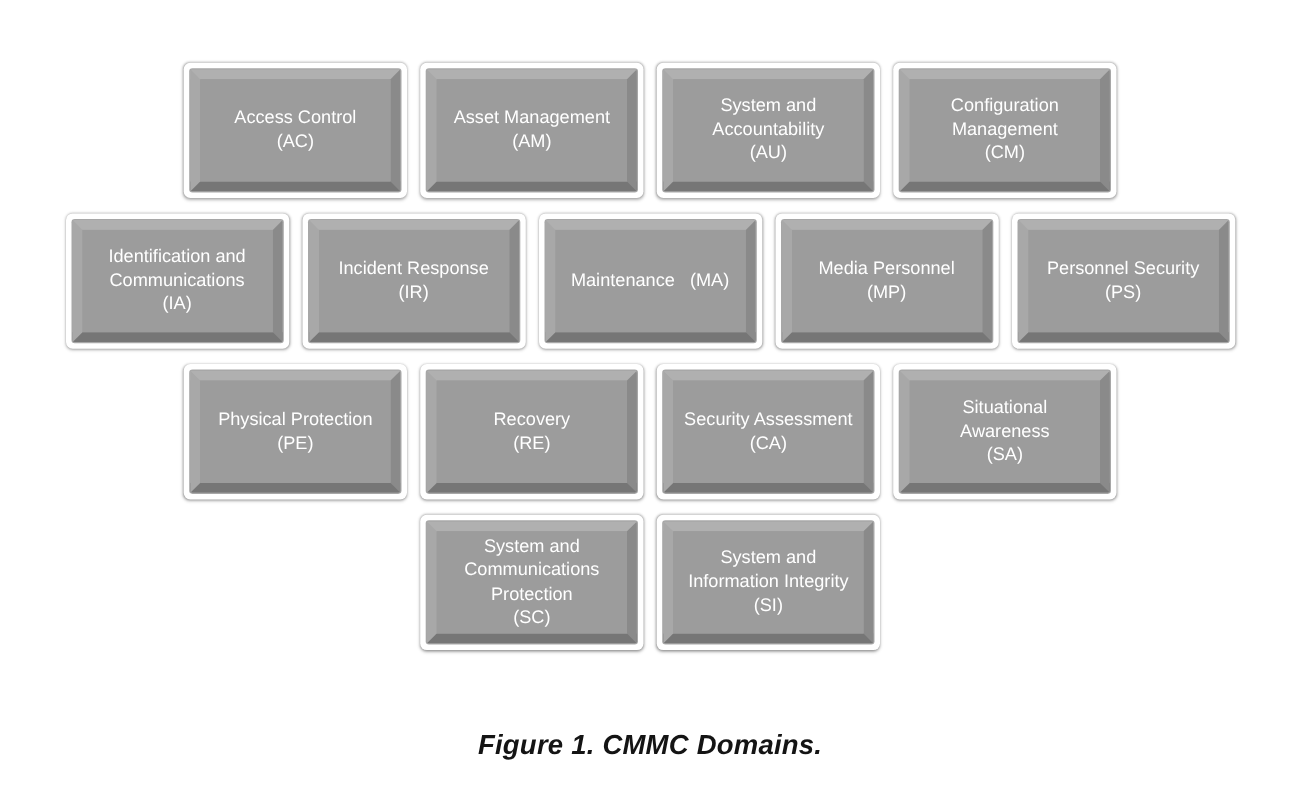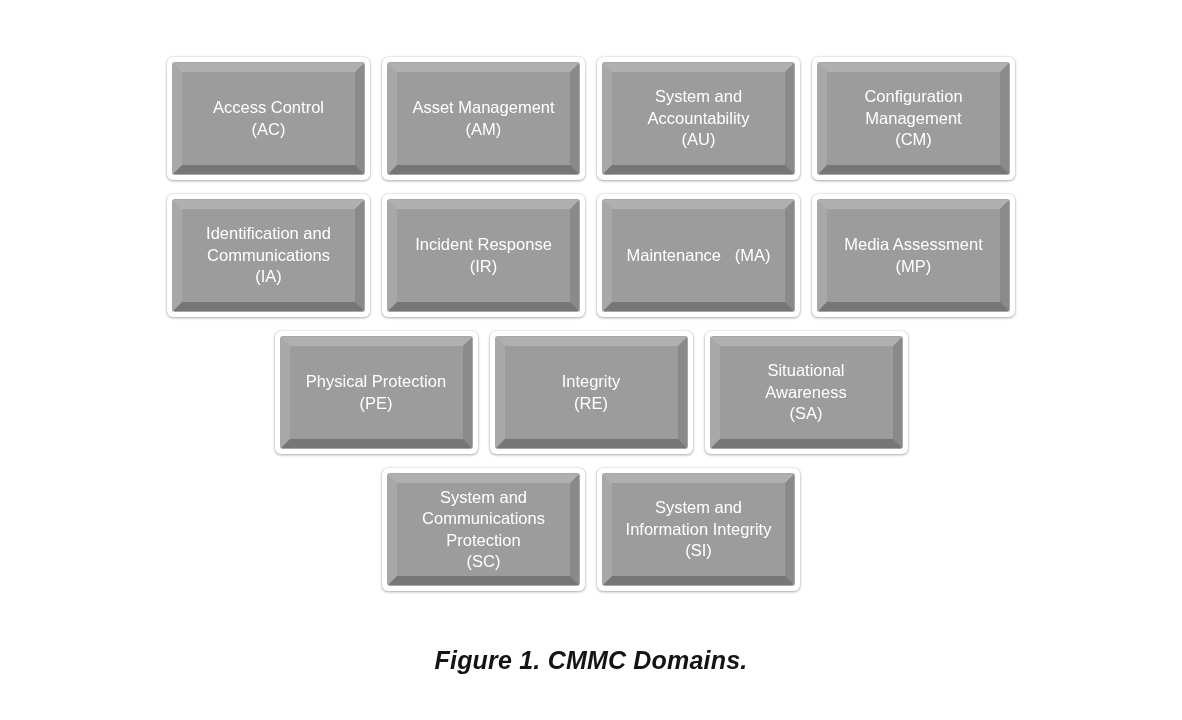--- a/index.html
+++ b/index.html
@@ -55,21 +55,21 @@
   }
   .tile-label {
     color: #ffffff;
     font-size: 16.5px;
     line-height: 1.3;
     text-align: center;
     white-space: pre-line;
     padding: 0 2px;
   }
   .caption {
-    margin-top: 55px;
+    margin-top: 72px;
     text-align: center;
     font-style: italic;
     font-weight: 600;
     font-size: 25px;
     color: #141414;
     letter-spacing: 0.2px;
   }
 </style>
 </head>
 <body>
@@ -120,37 +120,49 @@
 (IR)</span>
         </div>
       </div>
       <div class="tile">
         <div class="bevel">
           <span class="tile-label">Maintenance&nbsp;&nbsp;&nbsp;(MA)</span>
         </div>
       </div>
       <div class="tile">
         <div class="bevel">
-          <span class="tile-label">Media Assessment
+          <span class="tile-label">Media Personnel
 (MP)</span>
+        </div>
+      </div>
+      <div class="tile">
+        <div class="bevel">
+          <span class="tile-label">Personnel Security
+(PS)</span>
         </div>
       </div>
     </div>
 
     <div class="row">
       <div class="tile">
         <div class="bevel">
           <span class="tile-label">Physical Protection
 (PE)</span>
         </div>
       </div>
       <div class="tile">
         <div class="bevel">
-          <span class="tile-label">Integrity
+          <span class="tile-label">Recovery
 (RE)</span>
+        </div>
+      </div>
+      <div class="tile">
+        <div class="bevel">
+          <span class="tile-label">Security Assessment
+(CA)</span>
         </div>
       </div>
       <div class="tile">
         <div class="bevel">
           <span class="tile-label">Situational
 Awareness
 (SA)</span>
         </div>
       </div>
     </div>

